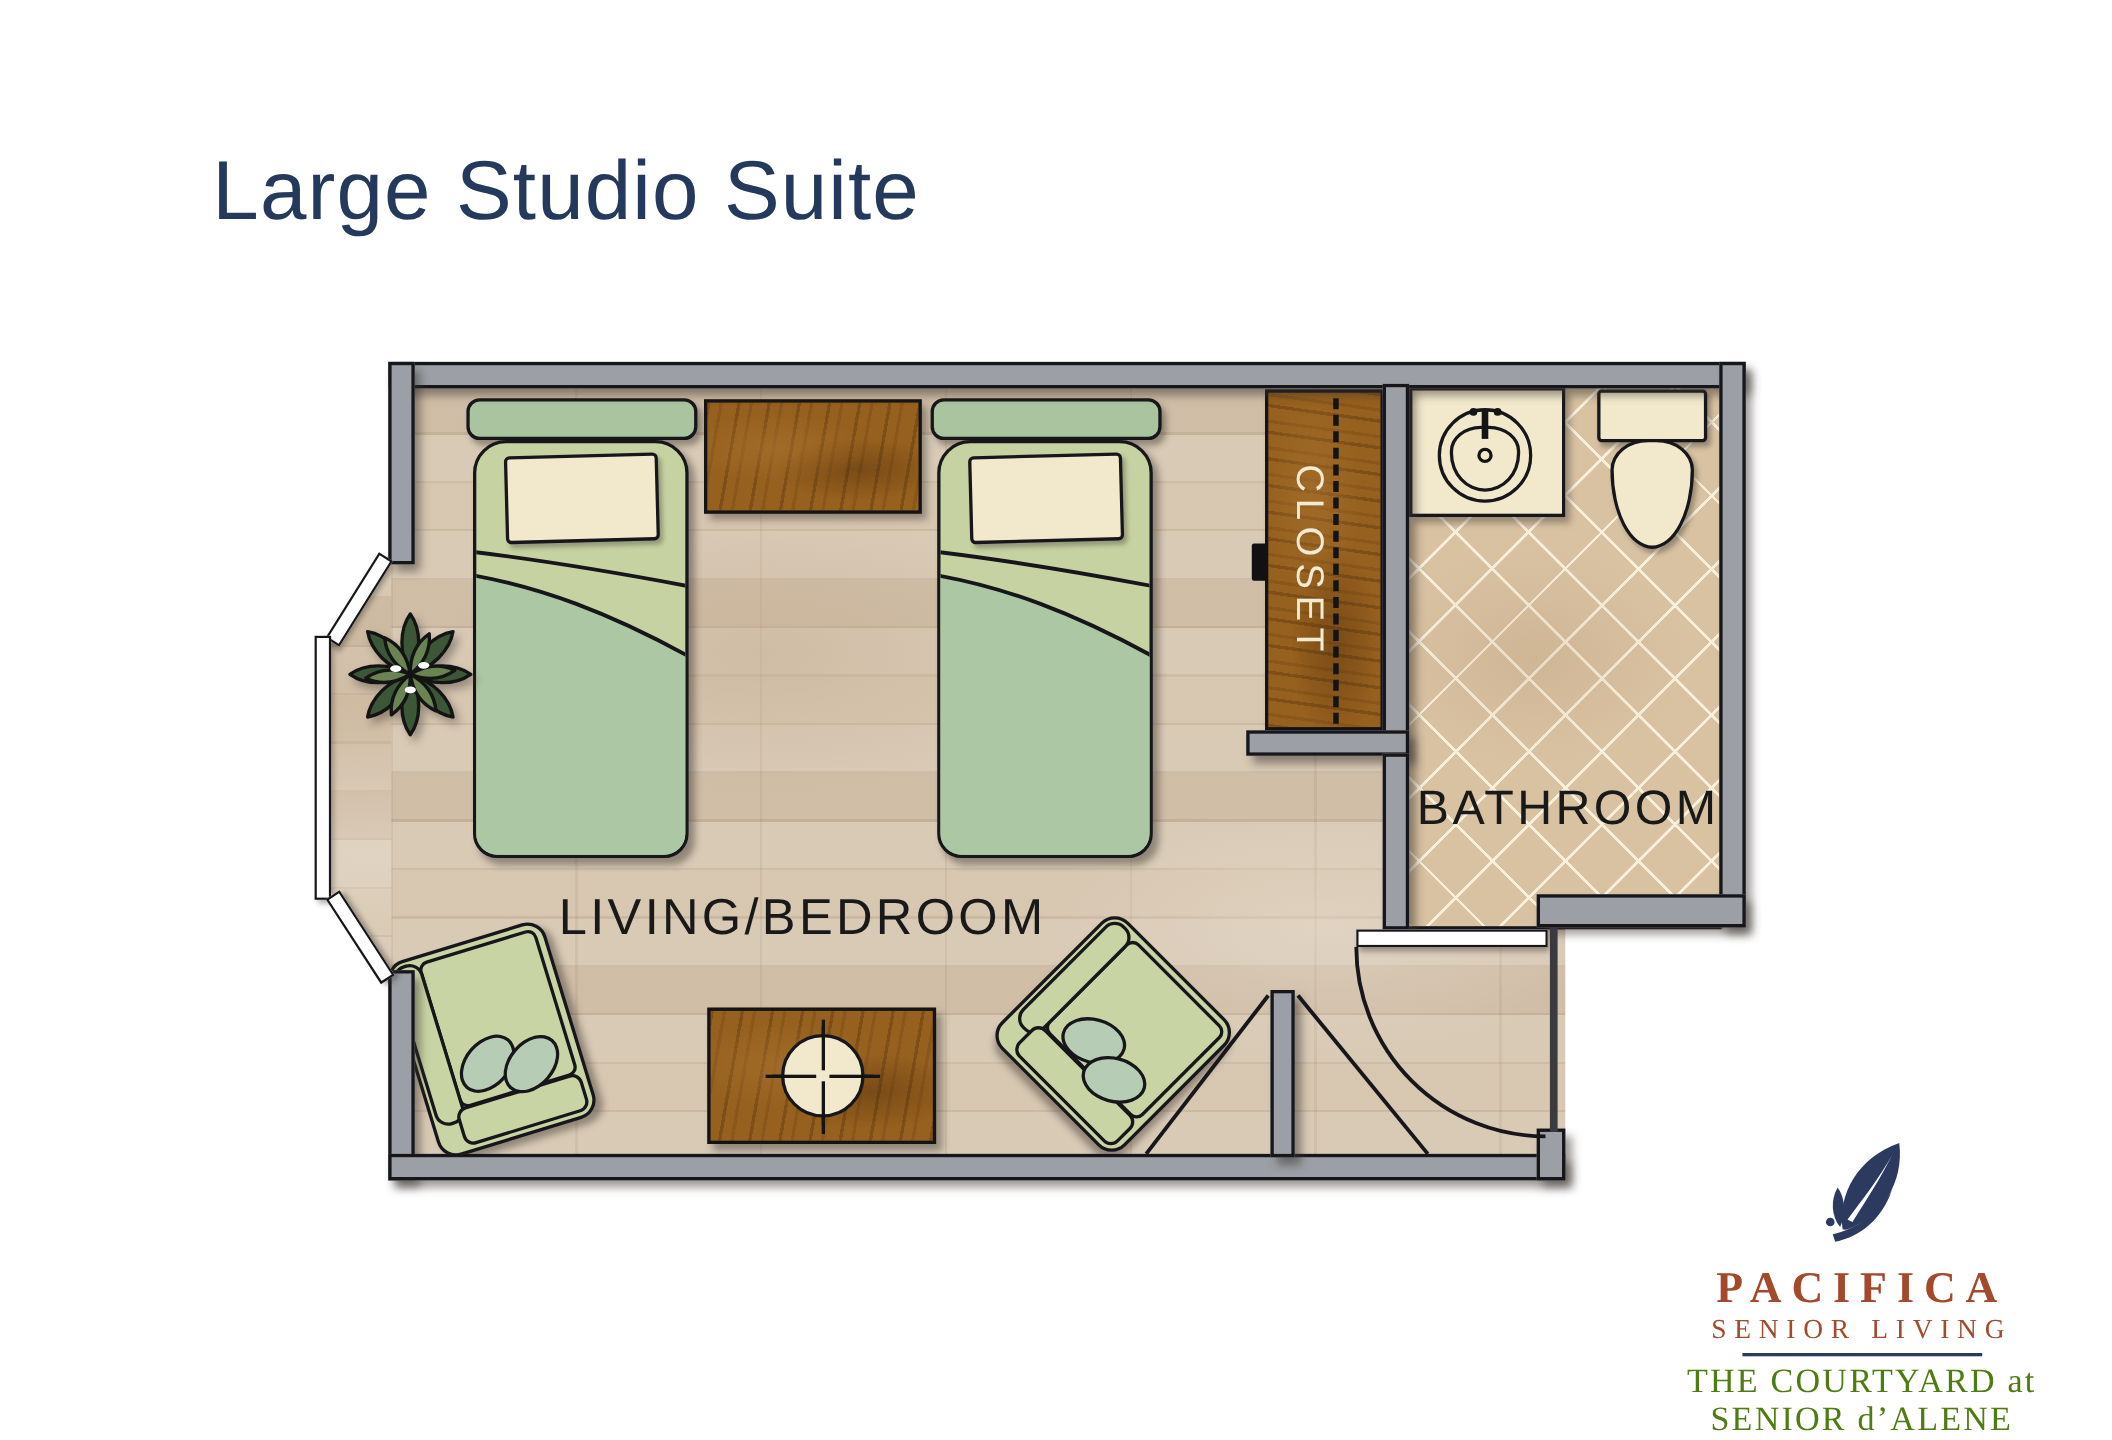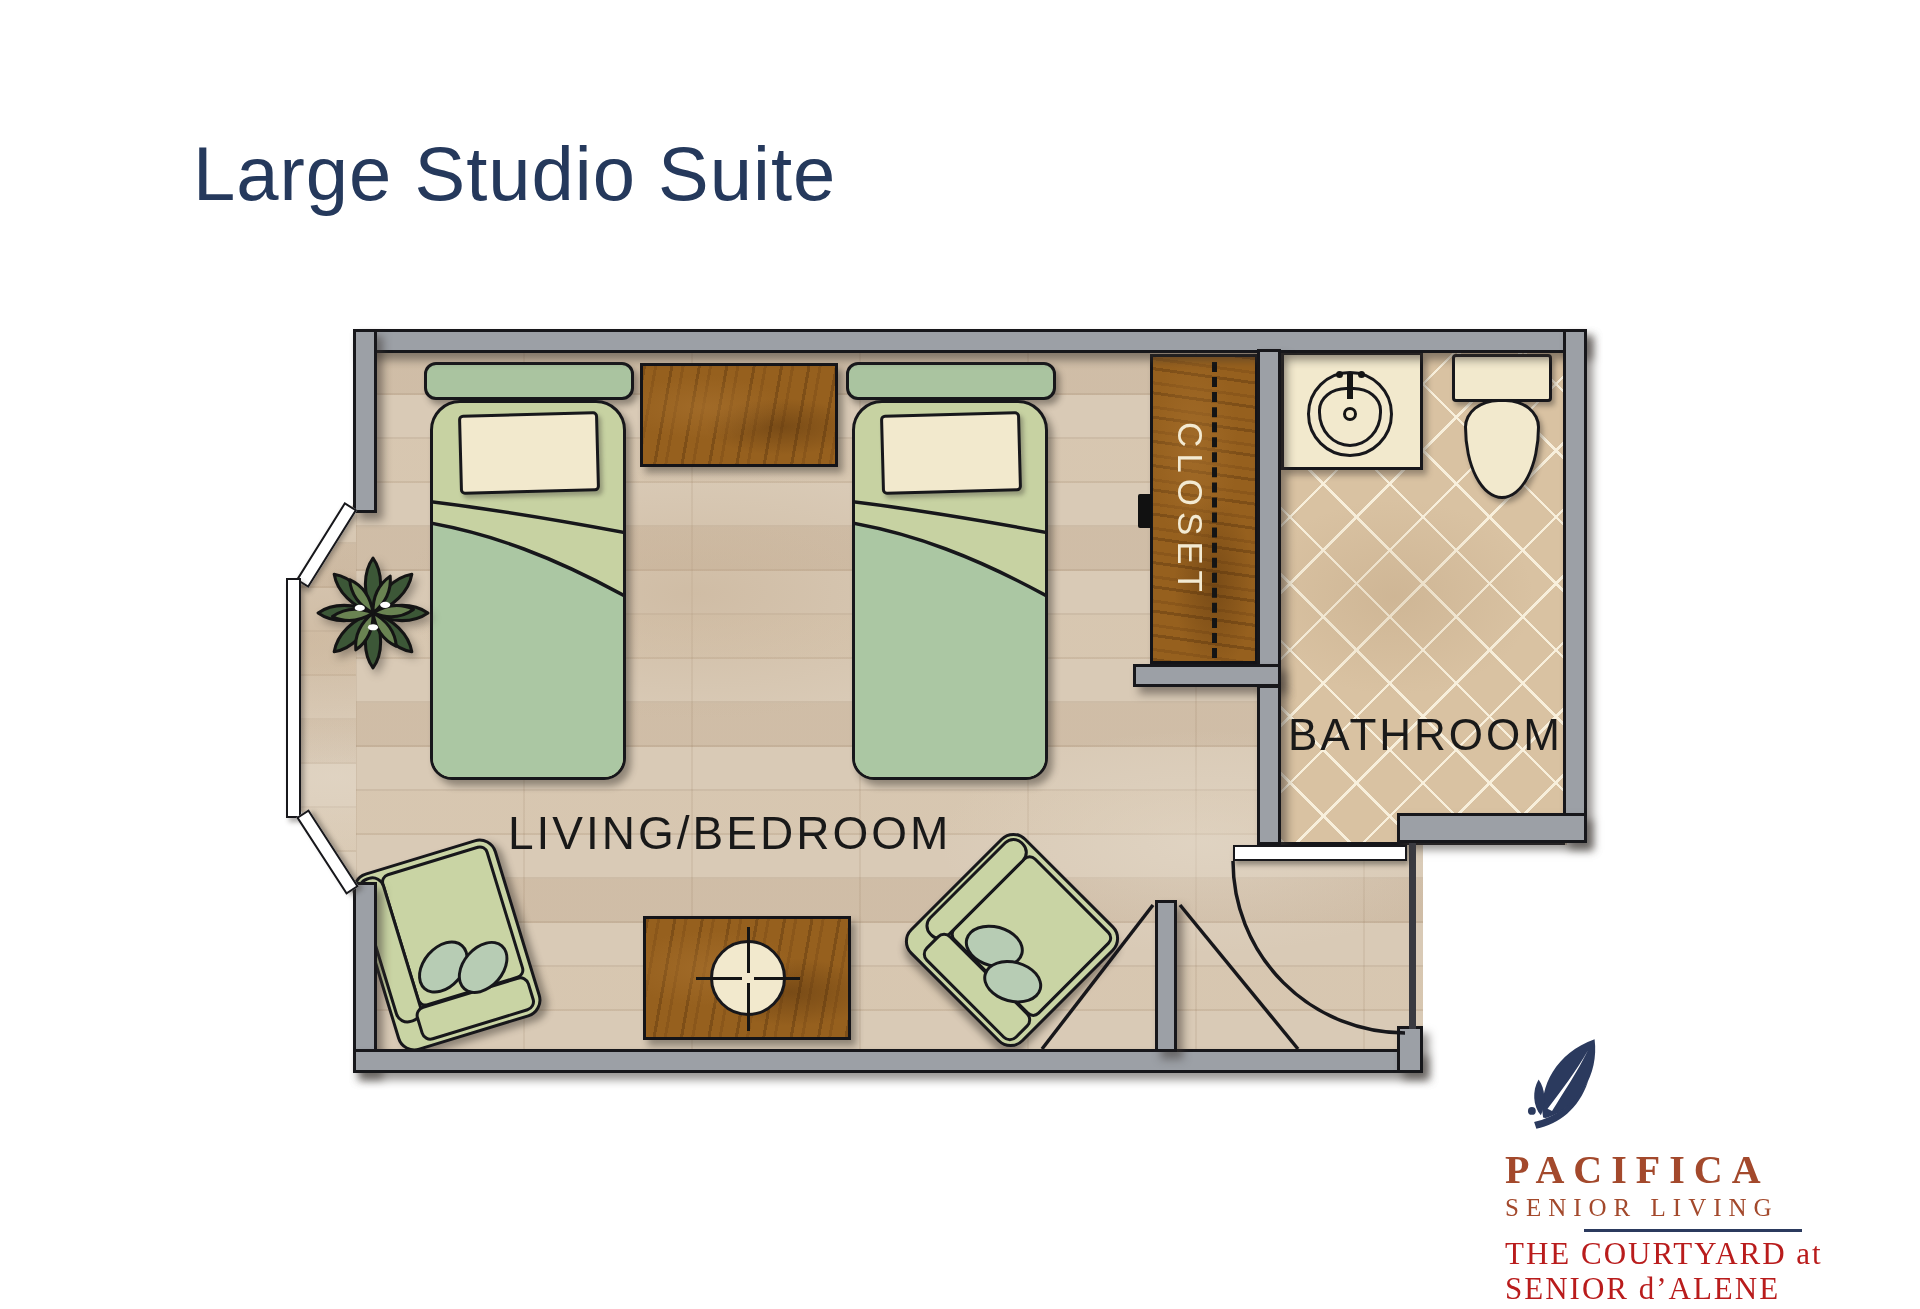--- a/index.html
+++ b/index.html
@@ -76,26 +76,26 @@
   
   .sink-counter { background:#f2e9cd; border:3px solid #17171b; box-shadow:4px 5px 6px rgba(55,50,45,.4); }
   .ring { position:absolute; border:3px solid #17171b; border-radius:50%; }
   .toilet-tank { background:#f2e9cd; border:3px solid #17171b; border-radius:4px; box-shadow:3px 4px 5px rgba(55,50,45,.4); }
   .toilet-bowl { background:#f2e9cd; border:3px solid #17171b; border-radius:45% 45% 50% 50% / 28% 28% 72% 72%; box-shadow:3px 4px 5px rgba(55,50,45,.4); }
 
   
   .room-label { color:#191919; letter-spacing:3px; font-weight:400; white-space:nowrap; }
 
   
-  .logo { left:1505px; top:1028px; width:375px; text-align:left; font-family:"Liberation Serif", serif; }
+  .logo { left:1505px; top:1028px; width:375px; text-align:center; font-family:"Liberation Serif", serif; }
   .logo .leaf { height:112px; margin-bottom:2px; }
   .logo .brand { font-size:40px; letter-spacing:9px; color:#a3492c; font-weight:600; }
   .logo .brand-sub { font-size:25px; letter-spacing:7px; color:#a3492c; margin-top:1px; }
   .logo .rule { height:3px; background:#2b3a5e; width:218px; margin:7px auto 6px auto; }
-  .logo .community { font-size:31px; letter-spacing:2px; color:#b91c1c; line-height:1.0; }
+  .logo .community { font-size:31px; letter-spacing:2px; color:#4d7c0f; line-height:1.0; }
   .logo .community + .community { margin-top:4px; }
 </style>
 </head>
 <body>
 
 <div class="abs page-title">Large Studio Suite</div>
 
 <div class="abs" style="left:0;top:0;width:1920px;height:1309px;">
 
   <div class="abs floor" style="left:355px;top:345px;width:1212px;height:710px;"></div>

